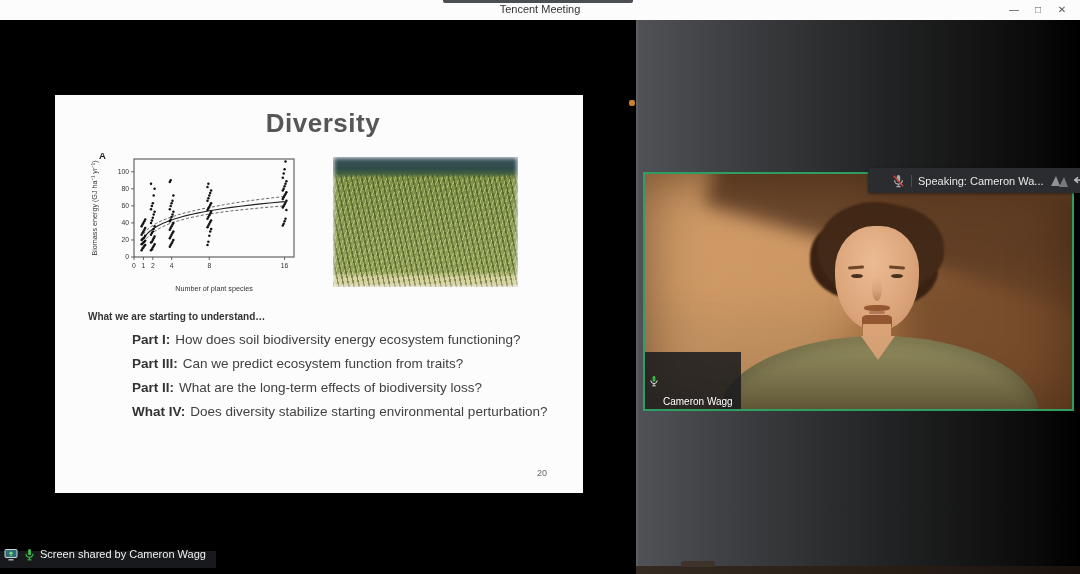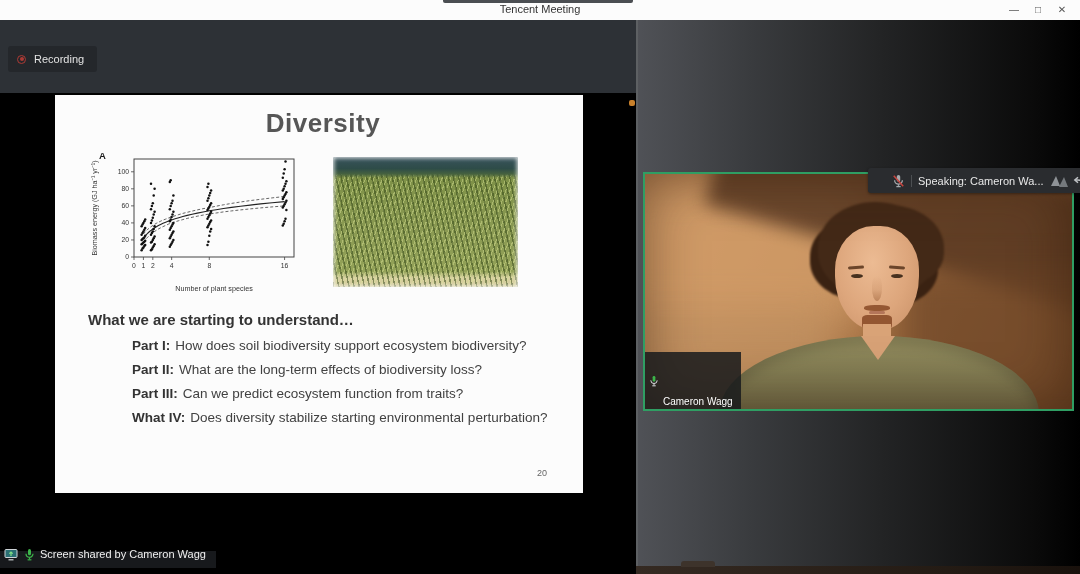--- a/index.html
+++ b/index.html
@@ -38,21 +38,21 @@
 
   .photo { position:absolute; left:278px; top:62px; width:185px; height:130px; border-radius:2px;
            background:
              linear-gradient(180deg, #39535d 0%, #2e4c48 9%, #45613f 13%, rgba(0,0,0,0) 16%),
              repeating-linear-gradient(78deg, rgba(44,64,18,.5) 0 1.5px, rgba(0,0,0,0) 1.5px 5px),
              repeating-linear-gradient(-70deg, rgba(219,228,152,.45) 0 1px, rgba(0,0,0,0) 1px 4px),
              linear-gradient(180deg, #7e9147 15%, #8a9a52 55%, #93a258 88%, #d9d3a2 93%, #cfc696 100%);
            box-shadow: inset 0 0 4px 1px rgba(252,252,252,.9); }
 
   .text-block { position:absolute; left:33px; top:216px; width:486px; }
-  .intro { font-size:15px; font-weight:bold; color:#333; margin-bottom:10px; }
+  .intro { font-size:10px; font-weight:bold; color:#333; margin-bottom:10px; }
   .part-line { font-size:13.5px; color:#414141; margin-bottom:9px; white-space:nowrap; }
   .part-label { font-weight:bold; color:#333; margin-right:5px;margin-left:44px; }
   .page-number { position:absolute; right:36px; bottom:15px; font-size:9px; color:#666; }
 
   
   .share-banner { position:absolute; left:0; top:531px; height:17px; background:#17191c;
                   display:flex; align-items:center; gap:5px; padding:0 10px 11px 4px; }
   .share-text { color:#f0f0f0; font-size:11px; white-space:nowrap; }
 
   
@@ -130,26 +130,20 @@
     <div class="top-handle"></div>
     <div class="titlebar-title">Tencent Meeting</div>
     <div class="win-controls">
       <span class="win-btn">—</span>
       <span class="win-btn">□</span>
       <span class="win-btn">✕</span>
     </div>
   </div>
 
   <div class="left-pane">
-    <div class="toolbar">
-      <div class="recording-badge">
-        <span class="rec-icon icon"></span>
-        <span class="recording-label">Recording</span>
-      </div>
-    </div>
 
     <div class="orange-dot"></div>
 
     <div class="slide">
       <div class="slide-title">Diversity</div>
 
       <div class="chart-wrap">
         <span class="panel-label">A</span>
         <svg class="chart-svg" width="215" height="143" viewBox="0 0 215 143">
             <rect x="46" y="8" width="160" height="98" fill="none" stroke="#444" stroke-width="1"></rect>
@@ -312,27 +306,27 @@
             <circle cx="196.6" cy="18.2" r="1.25" fill="#111"></circle>
             <circle cx="197.5" cy="10.6" r="1.25" fill="#111"></circle>
           </svg>
       </div>
 
       <div class="photo"></div>
 
       <div class="text-block">
         <div class="intro">What we are starting to understand…</div>
         <div class="part-line">
-          <span class="part-label">Part I:</span><span>How does soil biodiversity support ecosystem biodiversity?</span>
+          <span class="part-label">Part I:</span><span>How does soil biodiversity energy ecosystem functioning?</span>
+        </div>
+        <div class="part-line">
+          <span class="part-label">Part III:</span><span>Can we predict ecosystem function from traits?</span>
         </div>
         <div class="part-line">
           <span class="part-label">Part II:</span><span>What are the long-term effects of biodiversity loss?</span>
-        </div>
-        <div class="part-line">
-          <span class="part-label">Part III:</span><span>Can we predict ecosystem function from traits?</span>
         </div>
         <div class="part-line">
           <span class="part-label">What IV:</span><span>Does diversity stabilize starting environmental perturbation?</span>
         </div>
       </div>
 
       <div class="page-number">20</div>
     </div>
 
     <div class="share-banner">

